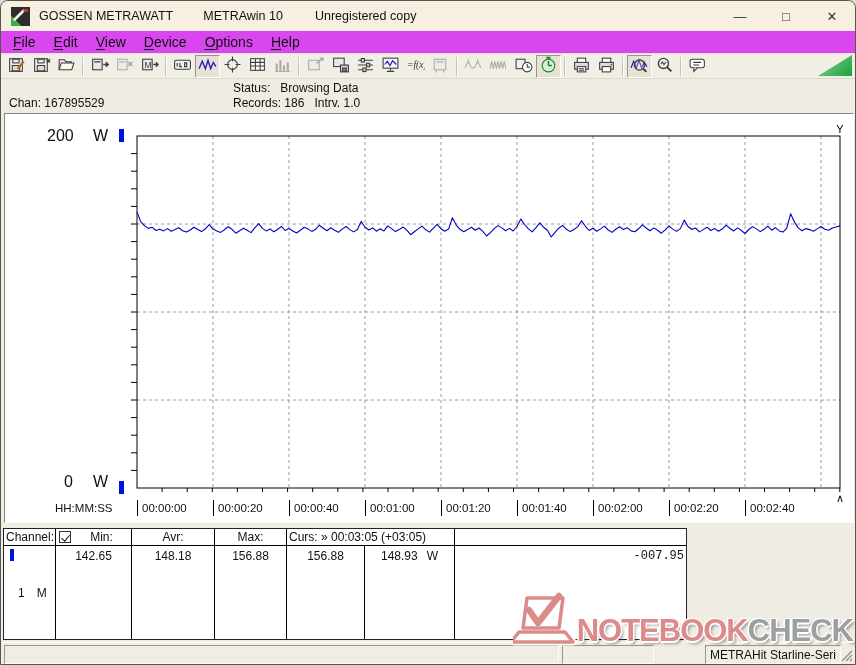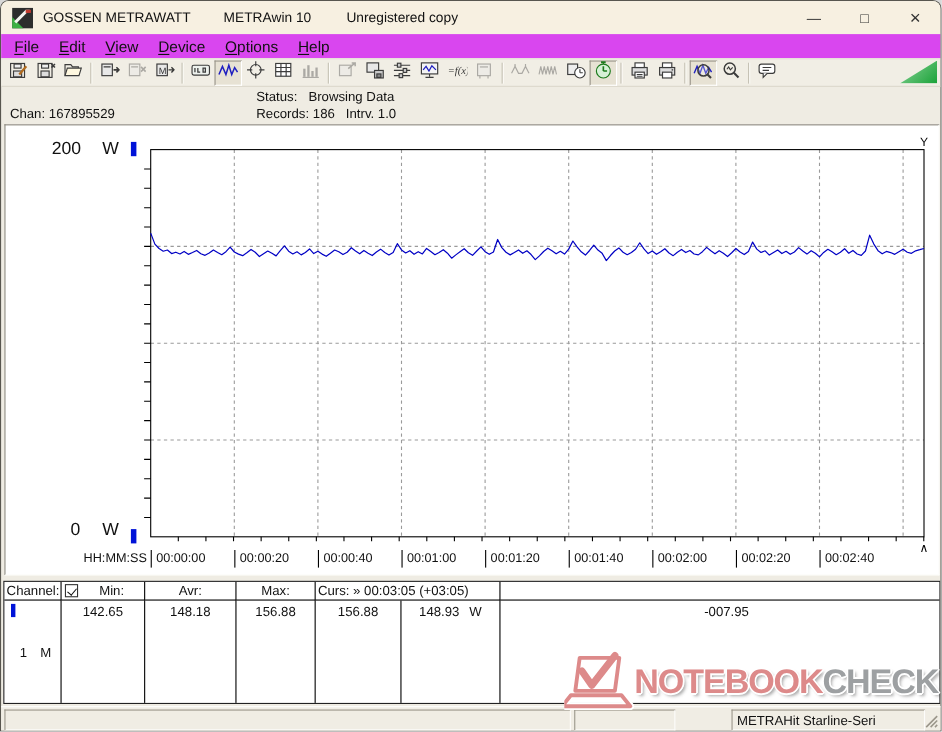--- a/index.html
+++ b/index.html
@@ -34,48 +34,48 @@
   
   .chartpanel{position:absolute;left:3px;top:112px;width:850px;height:410px;background:#fff;
     border:1px solid;border-color:#8a877c #fdfdfb #fdfdfb #8a877c;}
   .chartpanel .ylab{position:absolute;font-size:16px;}
   .yl-200{left:42px;top:13px;width:26px;text-align:right;}
   .yl-w-top{left:88px;top:13px;}
   .yl-0{left:42px;top:359px;width:26px;text-align:right;}
   .yl-w-bot{left:88px;top:359px;}
   .chartsvg{position:absolute;left:0;top:0;}
   .xlabelrow{position:absolute;left:0;top:386px;width:100%;height:18px;font-size:11.5px;}
-  .xaxis-title{position:absolute;left:50px;top:2px;margin-left:21px;}
+  .xaxis-title{position:absolute;left:50px;top:2px;}
   .xlab{position:absolute;top:0;height:16px;border-left:1px solid #000;padding:2px 0 0 4px;}
   
-  .datatable{position:absolute;left:2px;top:527px;width:852px;height:112px;background:#fff;
+  .datatable{position:absolute;left:2px;top:527px;width:684px;height:112px;background:#fff;
     border:1px solid #222;display:grid;grid-template-columns:52px 76px 83px 72px 78px 90px 1fr;
     grid-template-rows:17px 1fr;font-size:12px;}
   .datatable .cell{border-right:1px solid #000;padding:1px 2px;display:flex;align-items:center;overflow:hidden;white-space:pre;}
   .datatable .hd{border-bottom:1px solid #000;}
   .datatable .span2{grid-column:span 2;}
   .datatable .num{justify-content:center;align-items:flex-start;padding-top:3px;}
   .datatable .last{border-right:none;}
   .cb{width:12px;height:12px;border:1px solid #333;background:#fff;position:relative;margin:0 3px 0 1px;flex:0 0 auto;}
   .cb.checked::after{content:"";position:absolute;left:2.5px;top:0.5px;width:4px;height:7px;
     border-right:1.6px solid #111;border-bottom:1.6px solid #111;transform:rotate(40deg);}
   .hd-min-text{flex:1;text-align:center;}
   .chmark{width:4px;height:12px;background:#0013d8;margin:2px 4px 0 4px;flex:0 0 auto;align-self:flex-start;}
   .ch-cell{align-items:flex-start;padding-top:2px;}
   .ch-num{margin-top:1px;} .ch-mem{margin:1px 0 0 12px;}
   .unit-w{margin-left:9px;}
   
   .statusbar{position:absolute;left:0;top:641px;width:856px;height:24px;background:#f0ede4;
     display:flex;gap:3px;padding:2px 16px 2px 3px;font-size:12px;border-top:1px solid #fff;}
   .sbcell{height:19px;border:1px solid;border-color:#9a968a #fdfdfb #fdfdfb #9a968a;background:#f0ede4;
     display:flex;align-items:center;padding:0 4px;white-space:nowrap;overflow:hidden;}
-  .sb1{flex:1;} .sb2{width:92px;} .sb3{width:176px;margin-left:48px;}
+  .sb1{flex:1;} .sb2{width:92px;} .sb3{width:136px;margin-left:48px;}
   .grip{position:absolute;right:2px;bottom:2px;width:13px;height:13px;}
   
-  .watermark{position:absolute;right:2px;bottom:18px;display:flex;align-items:center;z-index:6;pointer-events:none;}
+  .watermark{position:absolute;right:2px;bottom:18px;display:flex;align-items:flex-end;z-index:6;pointer-events:none;}
   .wm-text{font-weight:bold;font-size:31px;letter-spacing:-1px;line-height:1;
     text-shadow:1.5px 0 0 #fff,-1.5px 0 0 #fff,0 1.5px 0 #fff,0 -1.5px 0 #fff,1px 1px 0 #fff,-1px -1px 0 #fff,2.5px 2.5px 3px rgba(60,60,60,.45);}
 </style>
 </head>
 <body>
 
 <div class="window">
 
   <div class="titlebar">
     <svg class="appicon" viewBox="0 0 20 20">
@@ -408,21 +408,21 @@
       <span class="ch-num">1</span>
       <span class="ch-mem">M</span>
     </div>
     <div class="cell num">142.65</div>
     <div class="cell num">148.18</div>
     <div class="cell num">156.88</div>
     <div class="cell num">156.88</div>
     <div class="cell num">
       <span>148.93</span><span class="unit-w">W</span>
     </div>
-    <div class="cell num last" style="justify-content:center;padding-left:14px;"><span>-007.95</span></div>
+    <div class="cell num last" style="justify-content:flex-end;padding-left:14px;font-family:Liberation Mono, monospace;"><span>-007.95</span></div>
   </div>
 
   <div class="watermark">
     <svg width="64" height="54" viewBox="0 0 64 54">
       <g stroke="#fff" stroke-width="7" fill="none" stroke-linejoin="round">
         <polygon points="14,6 50,6 46,36 10,36"></polygon>
         <polygon points="6,40 52,40 60,50 -2,50"></polygon>
         <polyline points="16,18 25,31 46,4"></polyline>
       </g>
       <g stroke="#dd8a8a" stroke-width="3.5" fill="none" stroke-linejoin="round">

